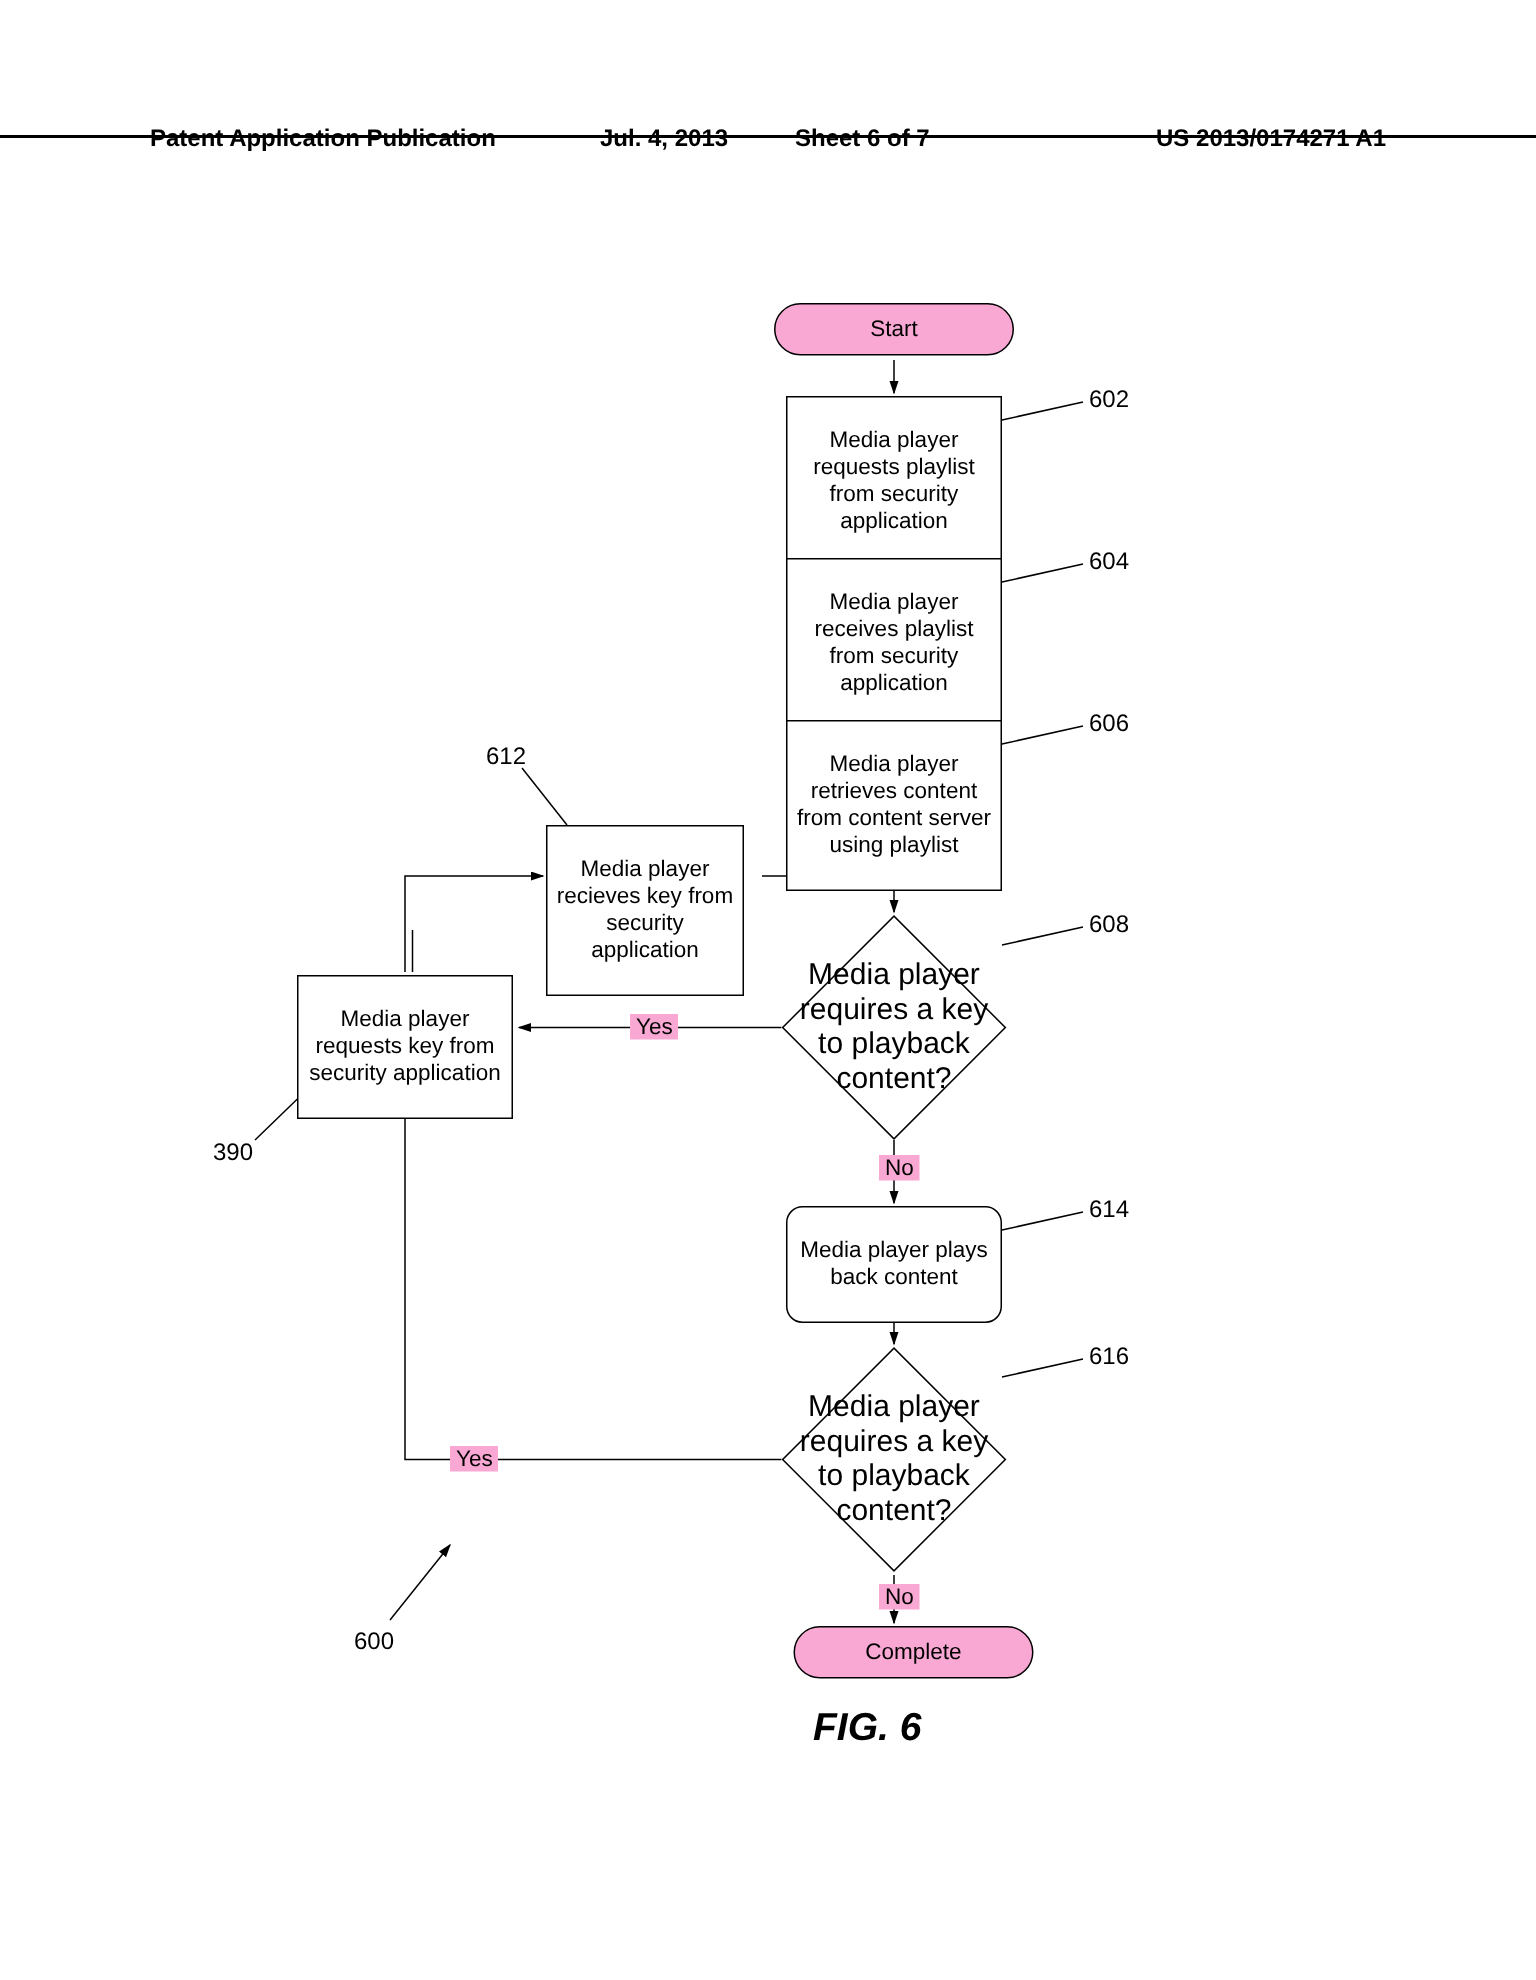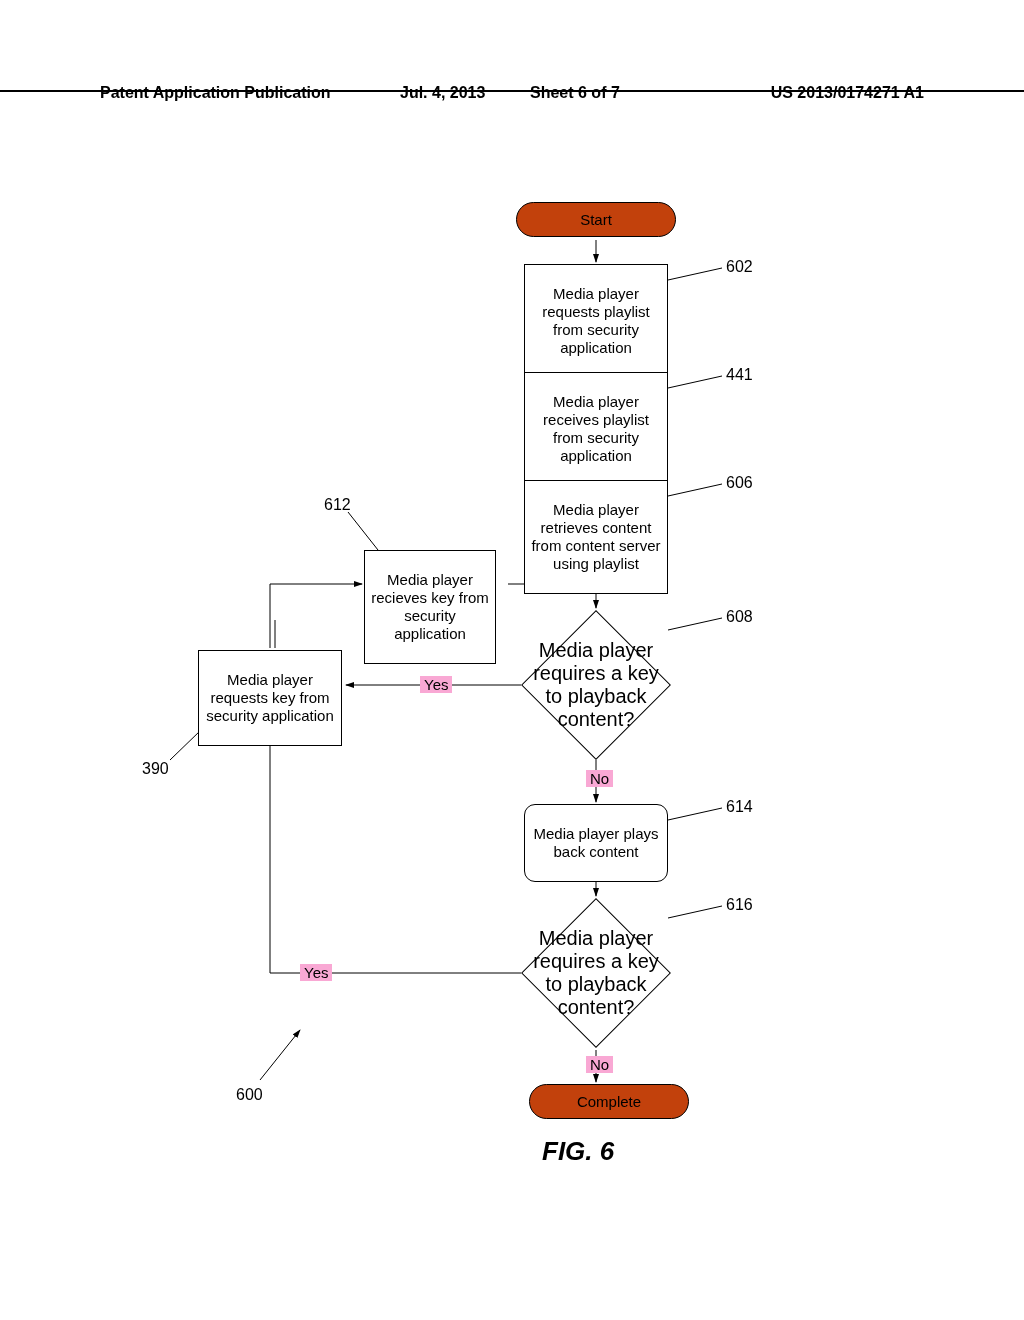--- a/index.html
+++ b/index.html
@@ -34,21 +34,21 @@
     background: #fff;
     text-align: center;
     font-size: 15px;
     padding: 20px 6px;
     line-height: 1.2;
   }
   .terminator {
     position: absolute;
     border: 1px solid #000;
     border-radius: 22px;
-    background: #c2410c;
+    background: #f9a8d4;
     text-align: center;
     font-size: 15px;
     padding: 8px 0;
     width: 160px;
   }
   .diamond {
     position: absolute;
     width: 150px;
     height: 150px;
   }
@@ -156,21 +156,21 @@
 
     <line x1="260" y1="880" x2="300" y2="830" stroke="#000" stroke-width="1" marker-end="url(#ah)"></line>
   </svg>
 
   <div class="terminator" style="left:516px; top:2px;">Start</div>
 
   <div class="box" style="left:524px; top:64px; width:144px;">Media player requests playlist from security application</div>
   <div class="label-ref" style="left:726px; top:58px;">602</div>
 
   <div class="box" style="left:524px; top:172px; width:144px;">Media player receives playlist from security application</div>
-  <div class="label-ref" style="left:726px; top:166px;">441</div>
+  <div class="label-ref" style="left:726px; top:166px;">604</div>
 
   <div class="box" style="left:524px; top:280px; width:144px;">Media player retrieves content from content server using playlist</div>
   <div class="label-ref" style="left:726px; top:274px;">606</div>
 
   <div class="box" style="left:364px; top:350px; width:132px;">Media player recieves key from security application</div>
   <div class="label-ref" style="left:324px; top:296px;">612</div>
 
   <div class="diamond" style="left:521px; top:410px;">
     <div class="diamond-shape"></div>
     <div class="diamond-text">Media player requires a key to playback content?</div>

